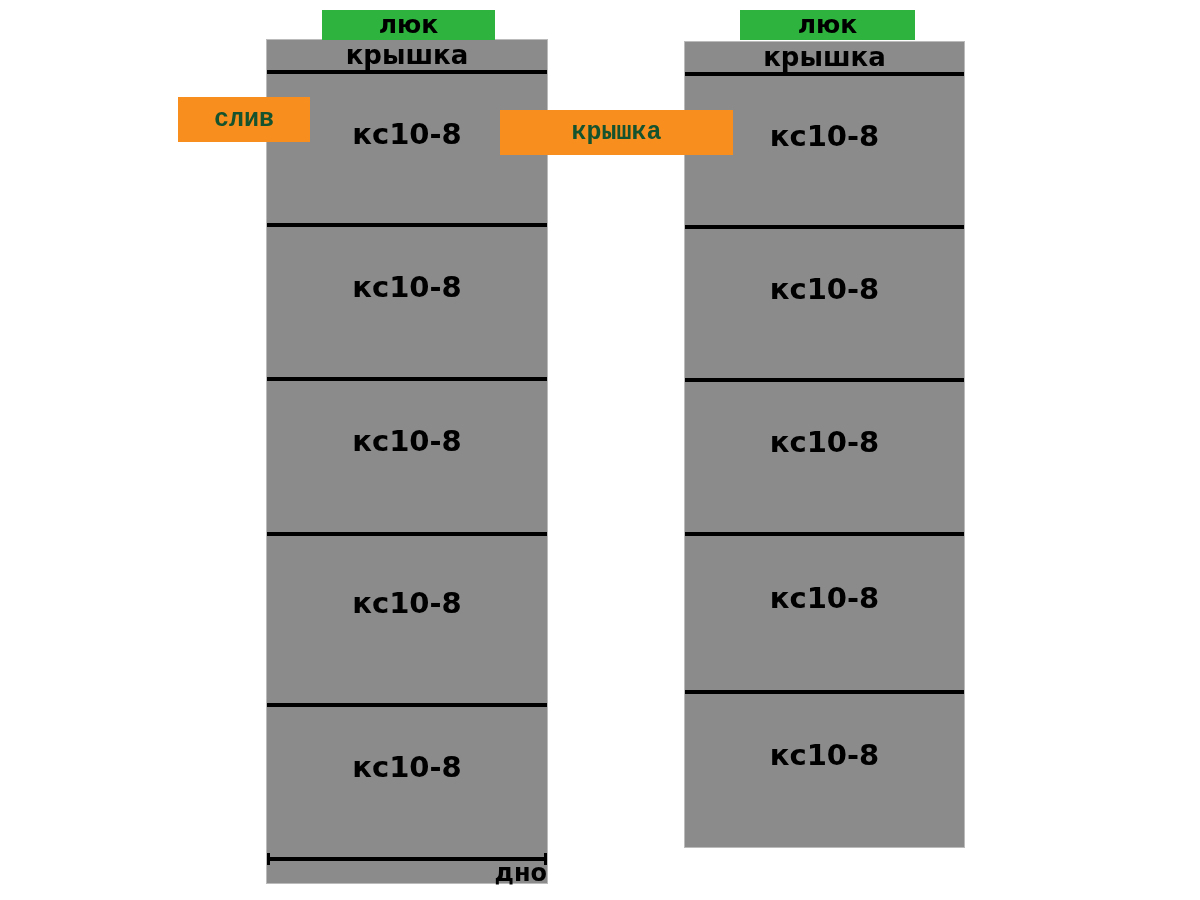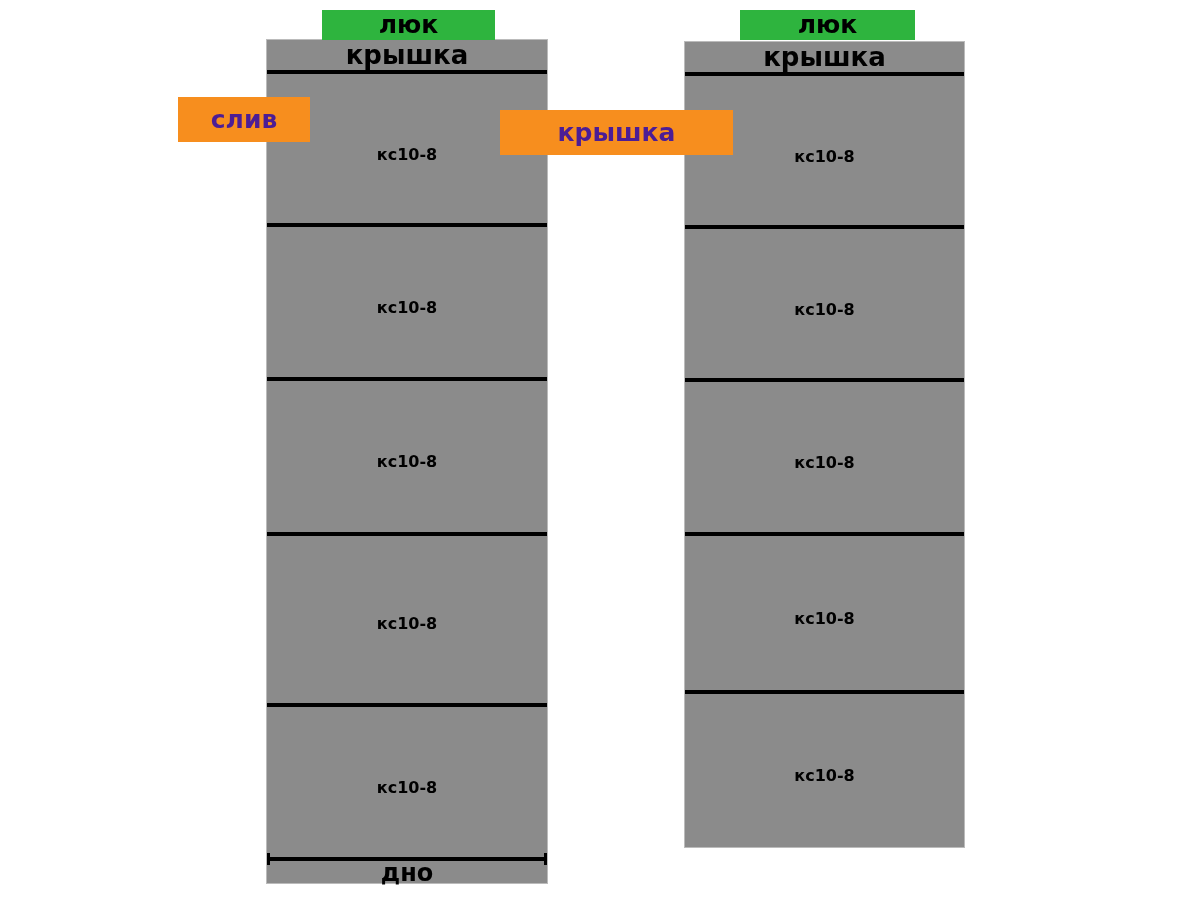--- a/index.html
+++ b/index.html
@@ -54,31 +54,30 @@
     box-sizing: border-box;
   }
   .ring-label {
     position: absolute;
     left: 0;
     right: 0;
     top: 40%;
     transform: translateY(-50%);
     text-align: center;
     font-weight: bold;
-    font-size: 16px;
+    font-size: 29px;
     color: #000;
-    margin-top: 20px;
   }
   .bottom-cap {
     position: relative;
     border-top: 4px solid var(--line-black, #000);
     box-sizing: border-box;
     height: 26px;
     line-height: 24px;
-    text-align: center;
+    text-align: right;
     font-weight: bold;
     font-size: 24px;
     color: #000;
   }
   
   .bottom-cap::before,
   .bottom-cap::after {
     content: "";
     position: absolute;
     top: -8px;
@@ -88,25 +87,26 @@
   }
   .bottom-cap::before { left: 0; }
   .bottom-cap::after  { right: 0; }
 
   
   .pipe-label {
     position: absolute;
     height: 45px;
     line-height: 45px;
     background: var(--pipe-orange, #F78E1E);
-    color: #4c1d95;
+    color: #14532d;
     font-weight: bold;
     font-size: 25px;
     text-align: center;
     z-index: 4;
+    font-family: Liberation Mono, monospace;
   }
   .pipe-drain    { left: 178px; top: 97px;  width: 132px; }
   .pipe-overflow { left: 500px; top: 110px; width: 233px; }
 </style>
 </head>
 <body>
 
 <div class="canvas">
 
   <div class="hatch hatch-left">люк</div>

